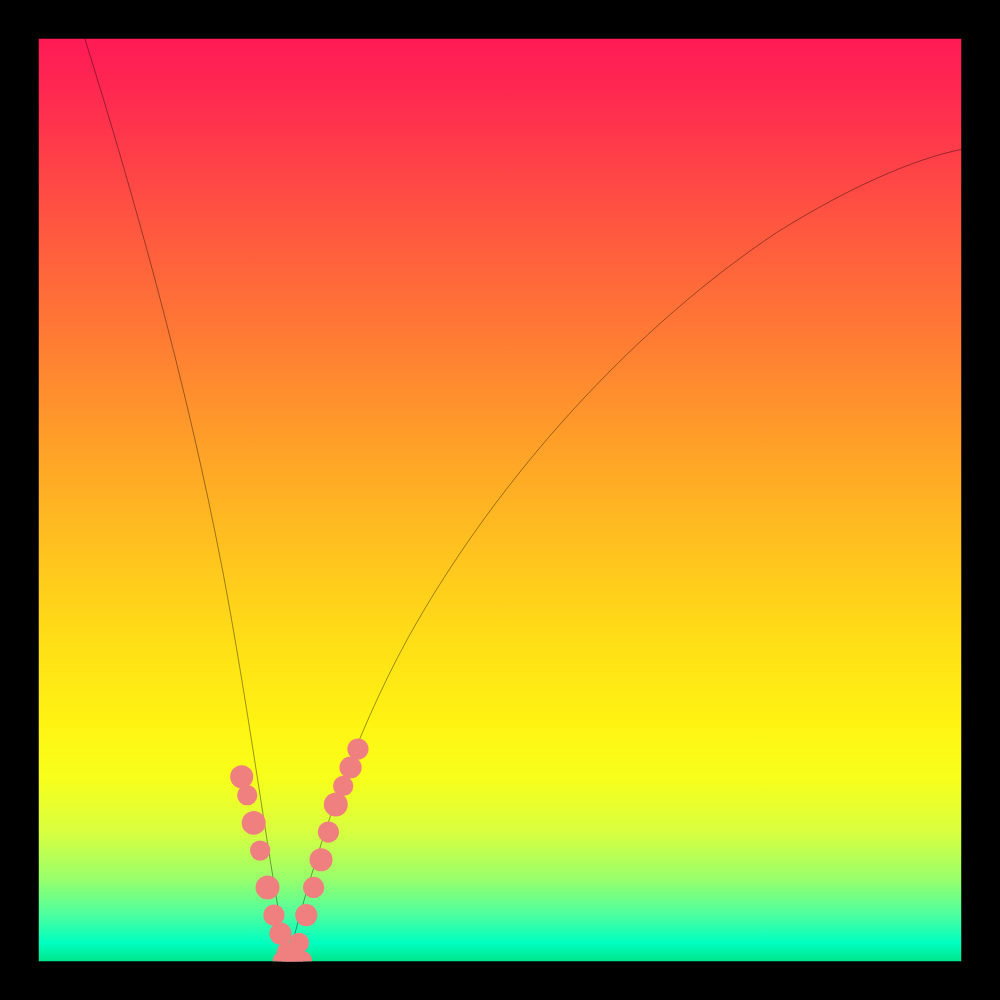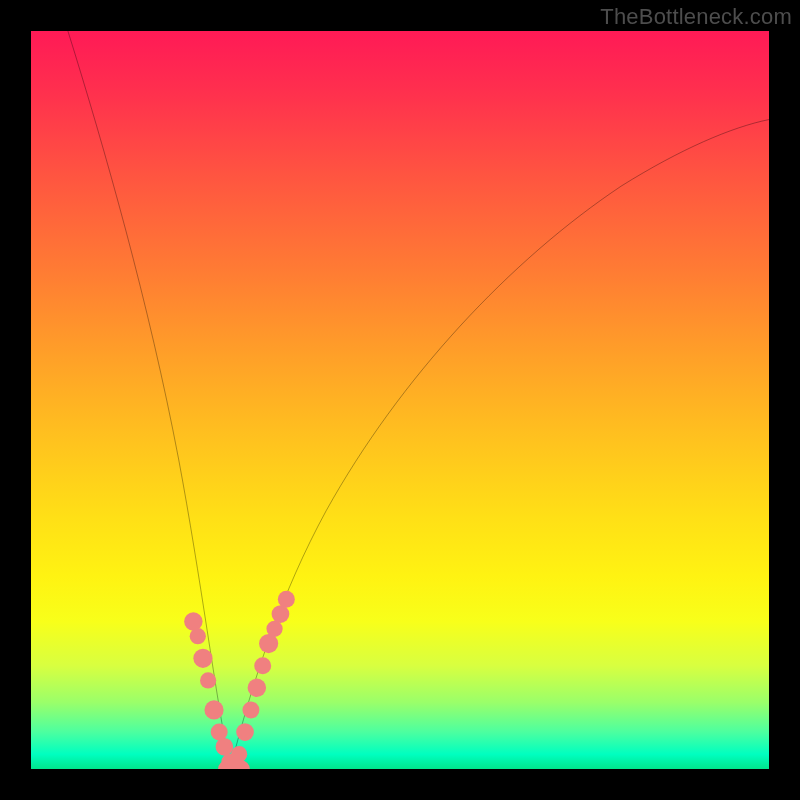--- a/index.html
+++ b/index.html
@@ -105,14 +105,13 @@
         <circle cx="30.6" cy="89" r="1.25"></circle>
         <circle cx="31.4" cy="86" r="1.15"></circle>
         <circle cx="32.2" cy="83" r="1.3"></circle>
         <circle cx="33.0" cy="81" r="1.1"></circle>
         <circle cx="33.8" cy="79" r="1.2"></circle>
         <circle cx="34.6" cy="77" r="1.15"></circle>
       </g>
     </svg>
   </div>
 
-  <div class="watermark">TheBottleneck.com</div>
 </div>
 
 </body></html>

